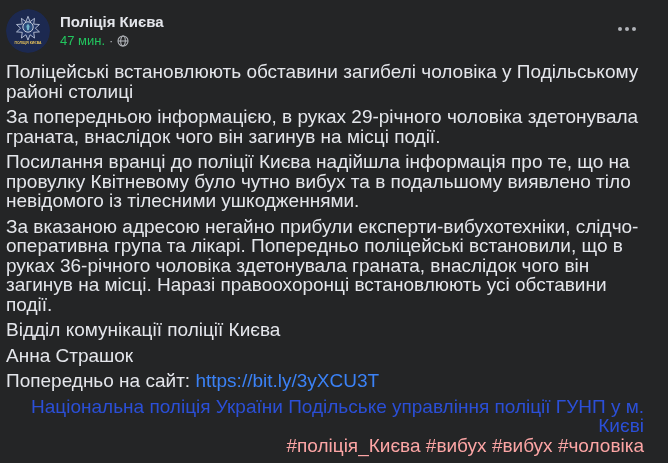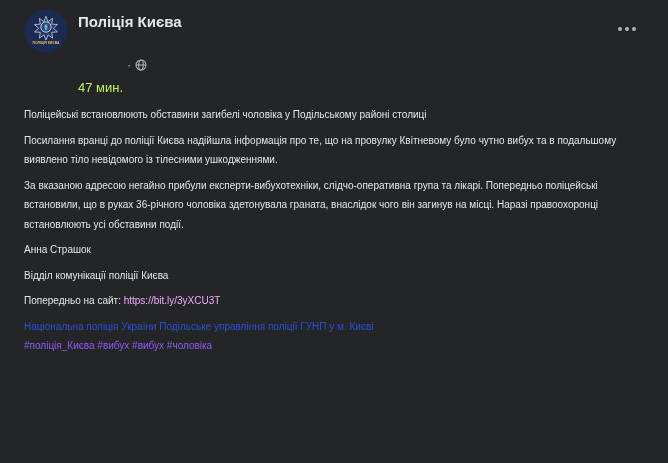--- a/index.html
+++ b/index.html
@@ -8,21 +8,21 @@
     height: 463px;
     background: #242526;
     font-family: "Liberation Sans", sans-serif;
     color: #e4e6eb;
     overflow: hidden;
   }
   .post-card {
     box-sizing: border-box;
     width: 668px;
     height: 463px;
-    padding: 9px 24px 10px 24px;
+    padding: 9px 24px 10px 6px;
   }
   
   .post-header {
     display: flex;
     align-items: flex-start;
     margin-bottom: 9px;
   }
   .avatar {
     width: 44px;
     height: 44px;
@@ -47,46 +47,46 @@
   }
   .meta-row {
     display: flex;
     align-items: center;
     gap: 4px;
     margin-top: 2px;
     font-size: 13px;
     color: #b0b3b8;
     line-height: 16px;
   }
-  .meta-row a { color: #bef264; text-decoration: none; margin-top: 47px; }
+  .meta-row a { color: #22c55e; text-decoration: none; }
   .globe { display: inline-block; vertical-align: middle; }
   .more-btn {
     margin-top: 14px;
     margin-right: 4px;
     padding: 4px;
     background: transparent;
     border: none;
     cursor: pointer;
     display: flex;
     gap: 3px;
     align-items: center;
   }
   .more-btn i {
     width: 4px; height: 4px;
     border-radius: 50%;
     background: #b0b3b8;
     display: block;
   }
   
-  .post-body { font-size: 10px; line-height: 19.5px; }
+  .post-body { font-size: 19px; line-height: 19.5px; }
   .post-body p { margin: 0 0 6px 0; }
-  .post-body p:last-child { margin-bottom: 0; }
-  a.url-link { color: #f0abfc; text-decoration: none; }
+  .post-body p:last-child { margin-bottom: 0; text-align: right; }
+  a.url-link { color: #3b82f6; text-decoration: none; }
   a.mention-link { color: #2b4fd7; text-decoration: none; }
-  a.hashtag-link { color: #8b5cf6; text-decoration: none; }
+  a.hashtag-link { color: #fca5a5; text-decoration: none; }
   .hashtag-line { display: block; }
 </style>
 </head>
 <body>
 
 <div class="post-card">
 
   <div class="post-header">
 
     <svg class="avatar" viewBox="0 0 44 44" aria-hidden="true">
@@ -117,24 +117,25 @@
         <i></i>
           <i></i>
           <i></i>
       </span>
     </button>
 
   </div>
 
   <div class="post-body">
     <p>Поліцейські встановлюють обставини загибелі чоловіка у Подільському районі столиці</p>
+    <p>За попередньою інформацією, в руках 29-річного чоловіка здетонувала граната, внаслідок чого він загинув на місці події.</p>
     <p>Посилання вранці до поліції Києва надійшла інформація про те, що на провулку Квітневому було чутно вибух та в подальшому виявлено тіло невідомого із тілесними ушкодженнями.</p>
     <p>За вказаною адресою негайно прибули експерти-вибухотехніки, слідчо-оперативна група та лікарі. Попередньо поліцейські встановили, що в руках 36-річного чоловіка здетонувала граната, внаслідок чого він загинув на місці. Наразі правоохоронці встановлюють усі обставини події.</p>
+    <p>Відділ комунікації поліції Києва</p>
     <p>Анна Страшок</p>
-    <p>Відділ комунікації поліції Києва</p>
 
     <p><span>Попередньо на сайт: </span><a href="#" class="url-link">https://bit.ly/3yXCU3T</a></p>
 
     <p>
       <a href="#" class="mention-link">Національна поліція України Подільське управління поліції ГУНП  у  м. Києві</a>
       <span class="hashtag-line">
         <a href="#" class="hashtag-link">#поліція_Києва</a>
         <a href="#" class="hashtag-link">#вибух</a>
         <a href="#" class="hashtag-link">#вибух</a>
         <a href="#" class="hashtag-link">#чоловіка</a>

